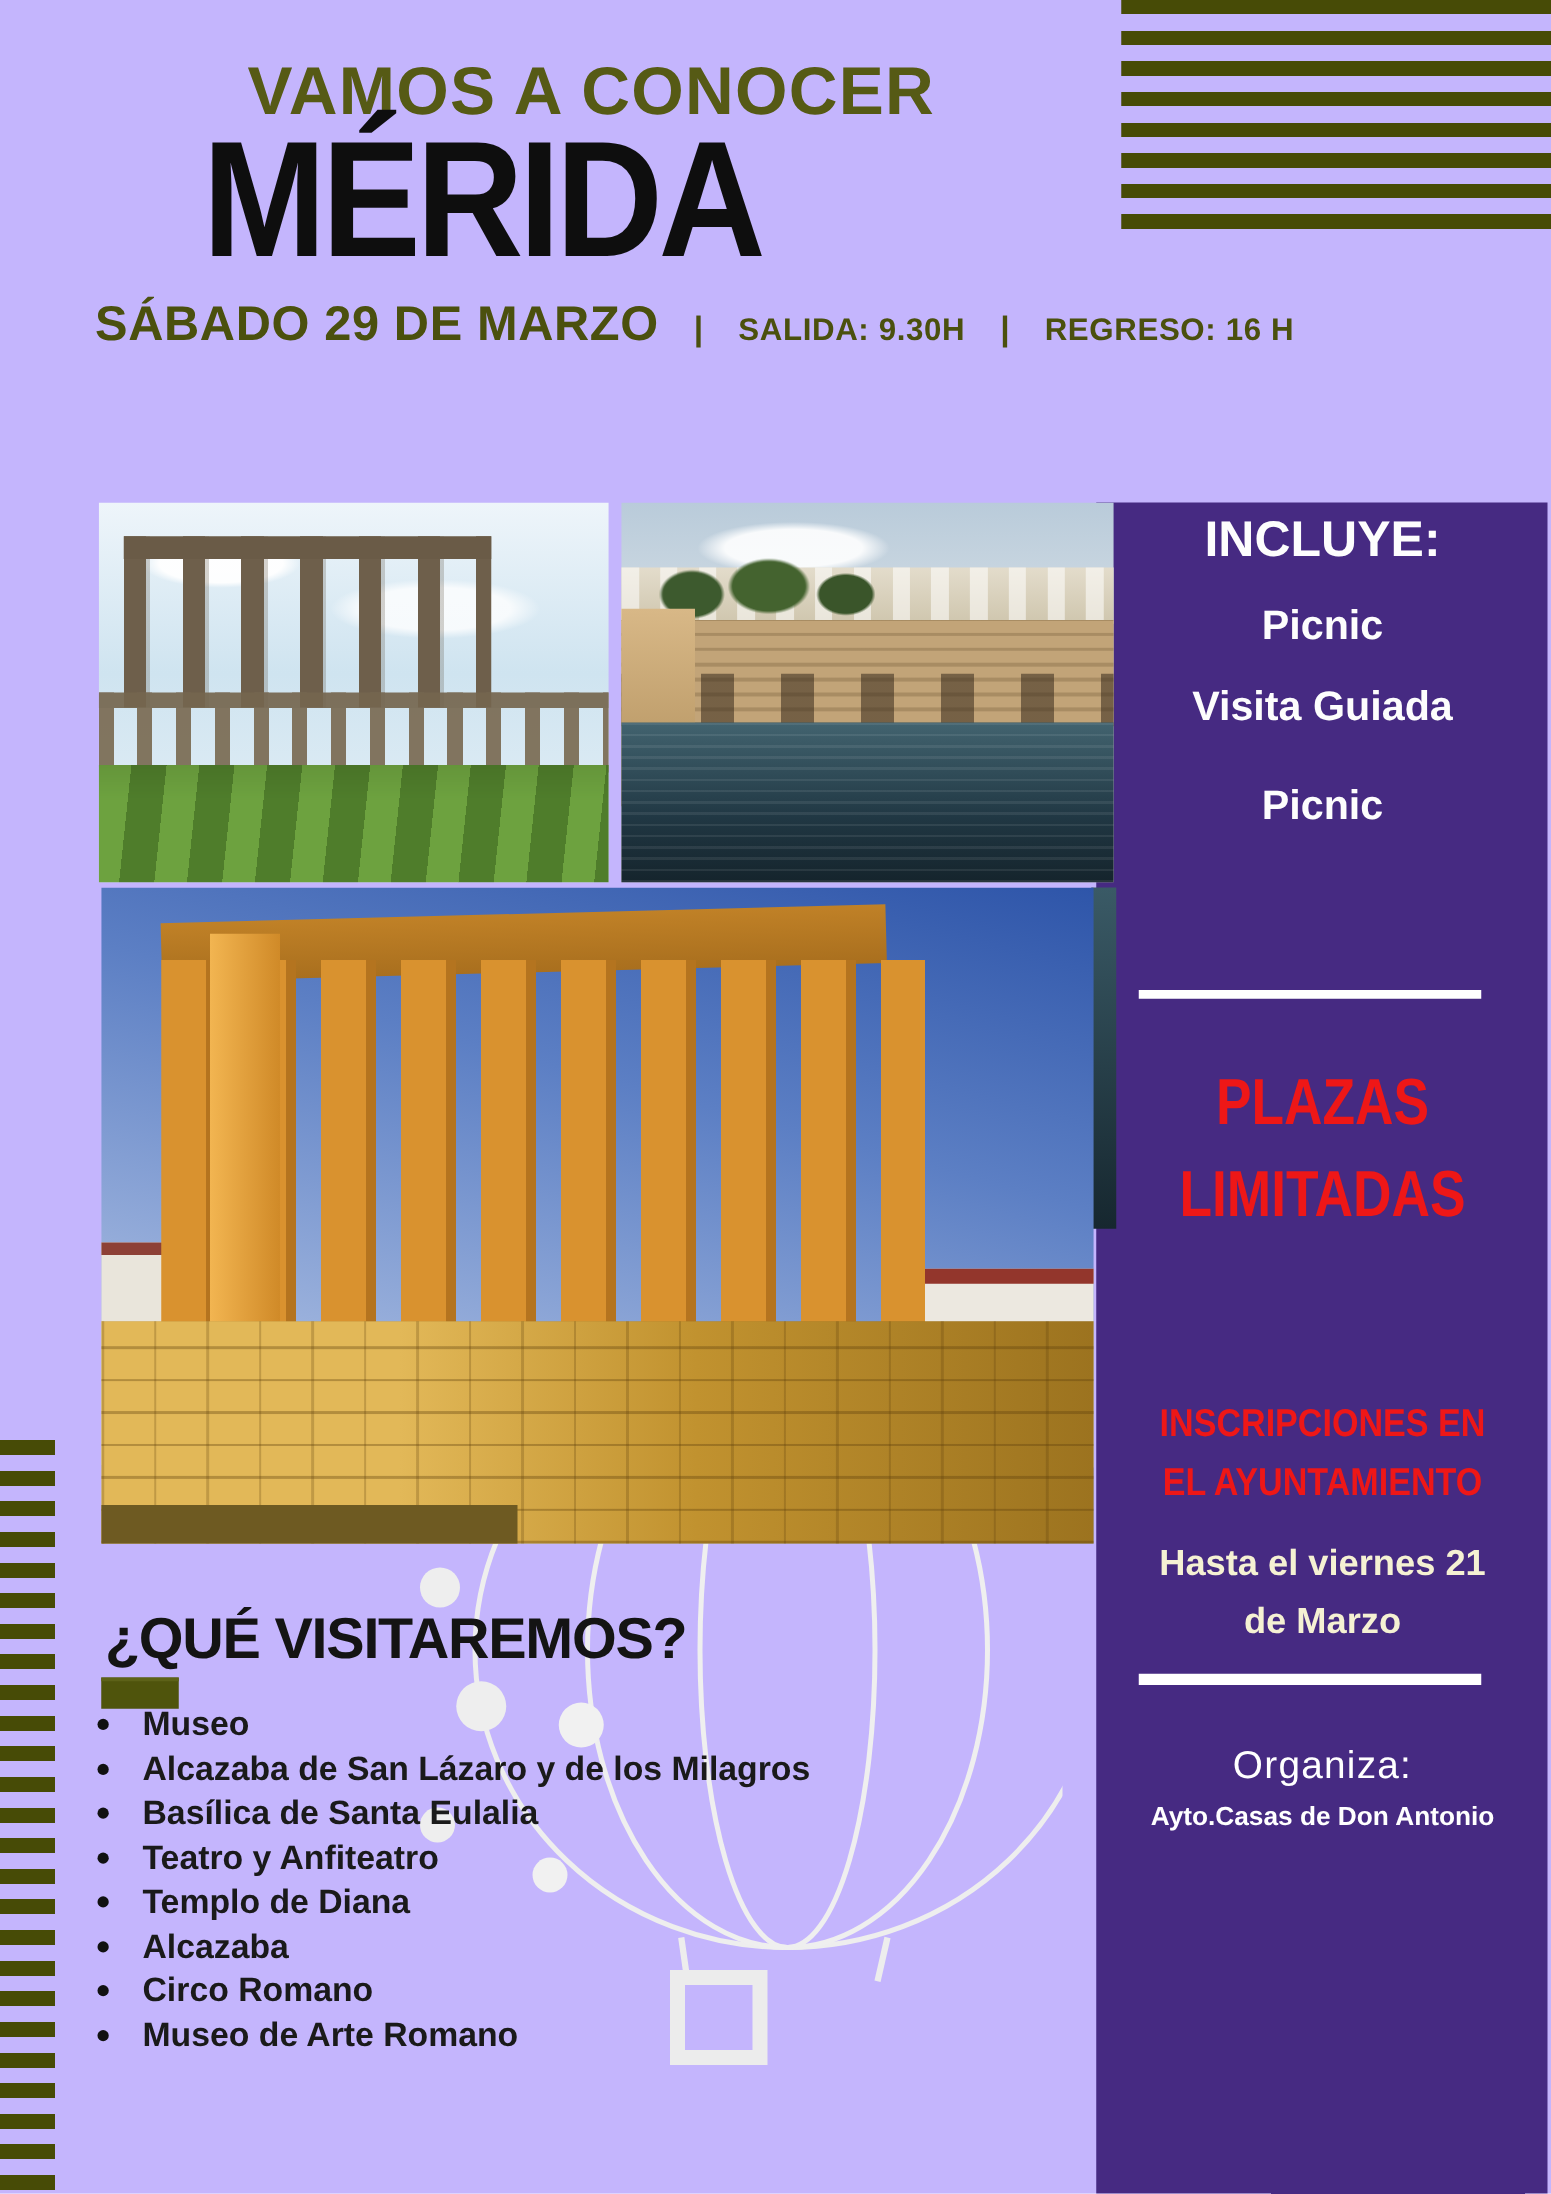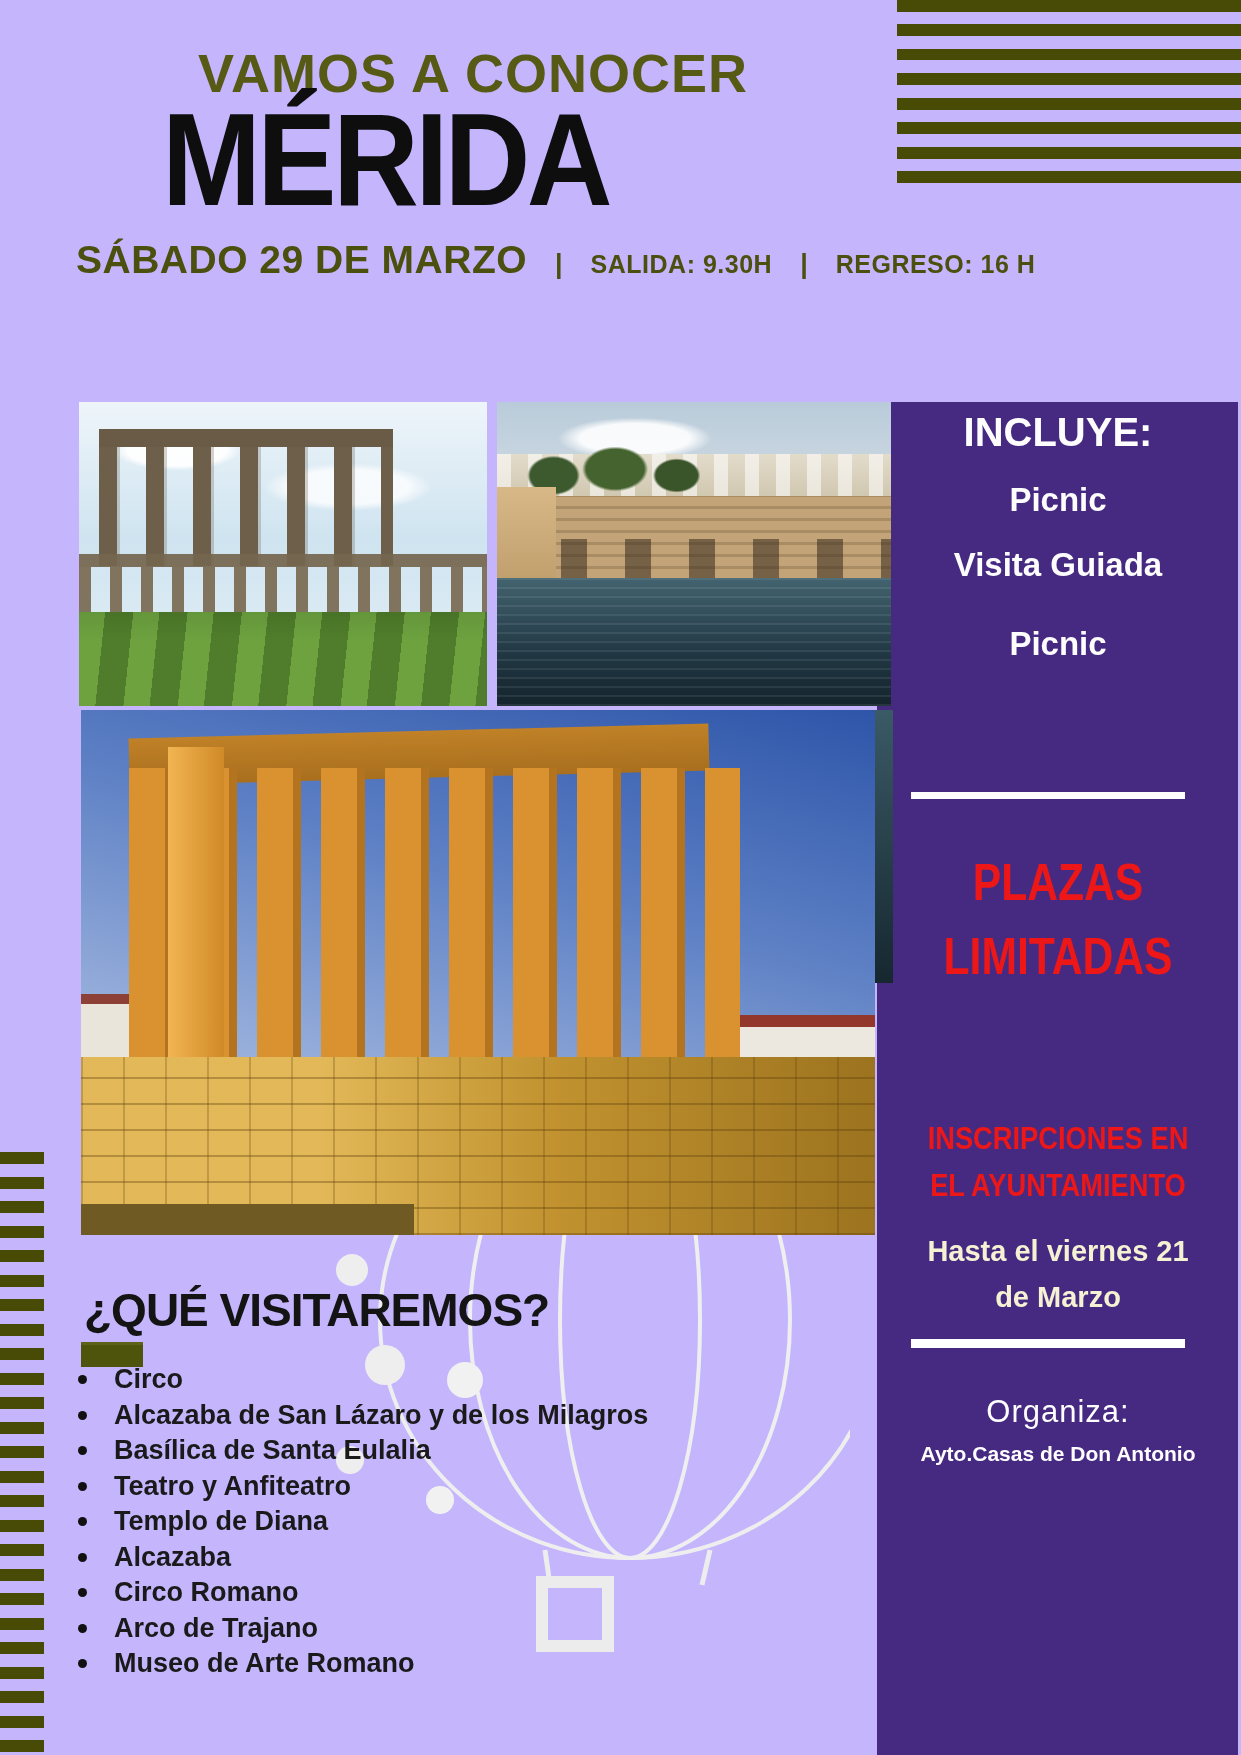--- a/index.html
+++ b/index.html
@@ -190,24 +190,23 @@
     <div class="layer tm-entablature"></div>
     <div class="layer tm-cols"></div>
     <div class="layer tm-front-col"></div>
     <div class="layer tm-base"></div>
     <div class="layer tm-ground"></div>
   </div>
 
   <div class="visit-heading">¿QUÉ VISITAREMOS?</div>
   <div class="visit-rect"></div>
   <ul class="visit-list">
-    <li>Circo</li>
+    <li>Museo</li>
     <li>Alcazaba de San Lázaro y de los Milagros</li>
     <li>Basílica de Santa Eulalia</li>
     <li>Teatro y Anfiteatro</li>
     <li>Templo de Diana</li>
     <li>Alcazaba</li>
     <li>Circo Romano</li>
-    <li>Arco de Trajano</li>
     <li>Museo de Arte Romano</li>
   </ul>
 
 </div>
 
 </body></html>

